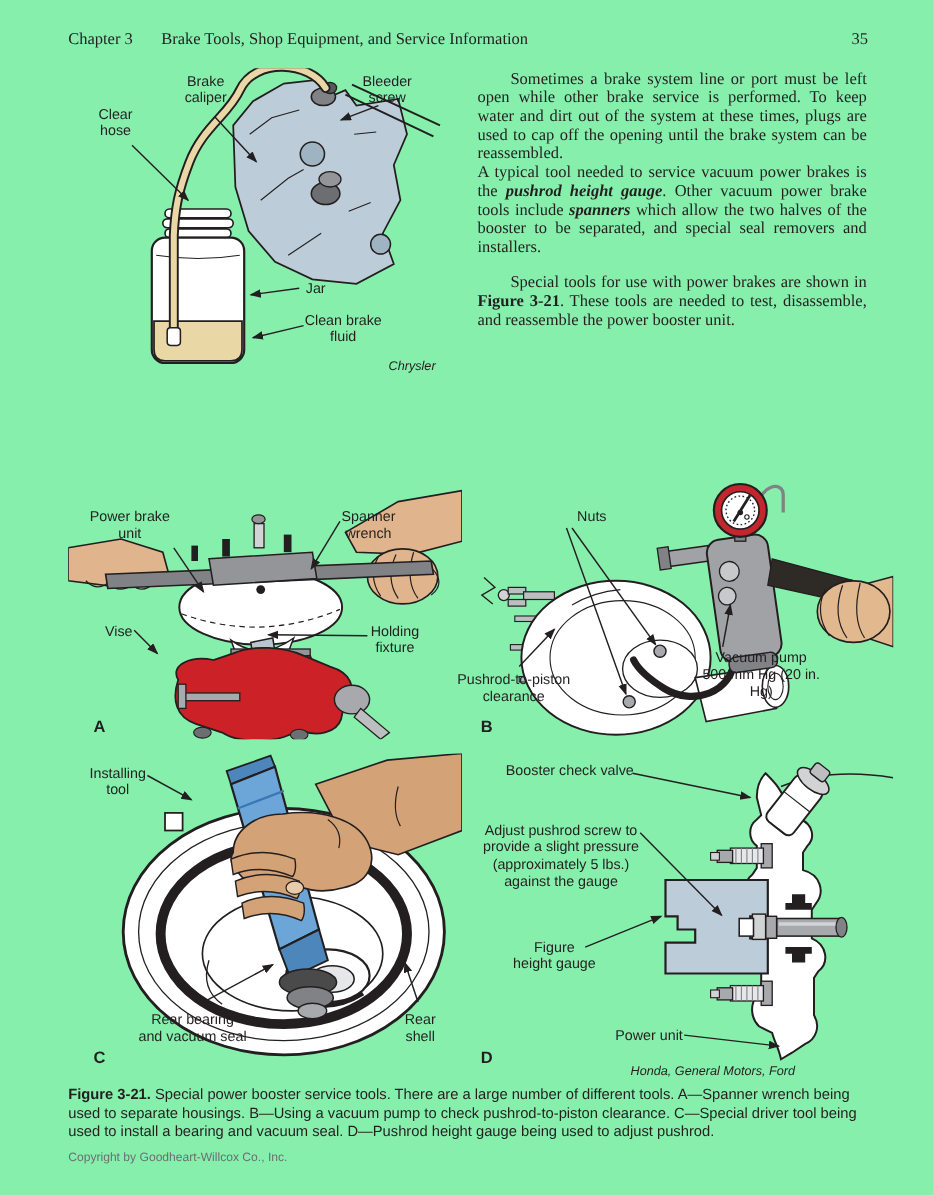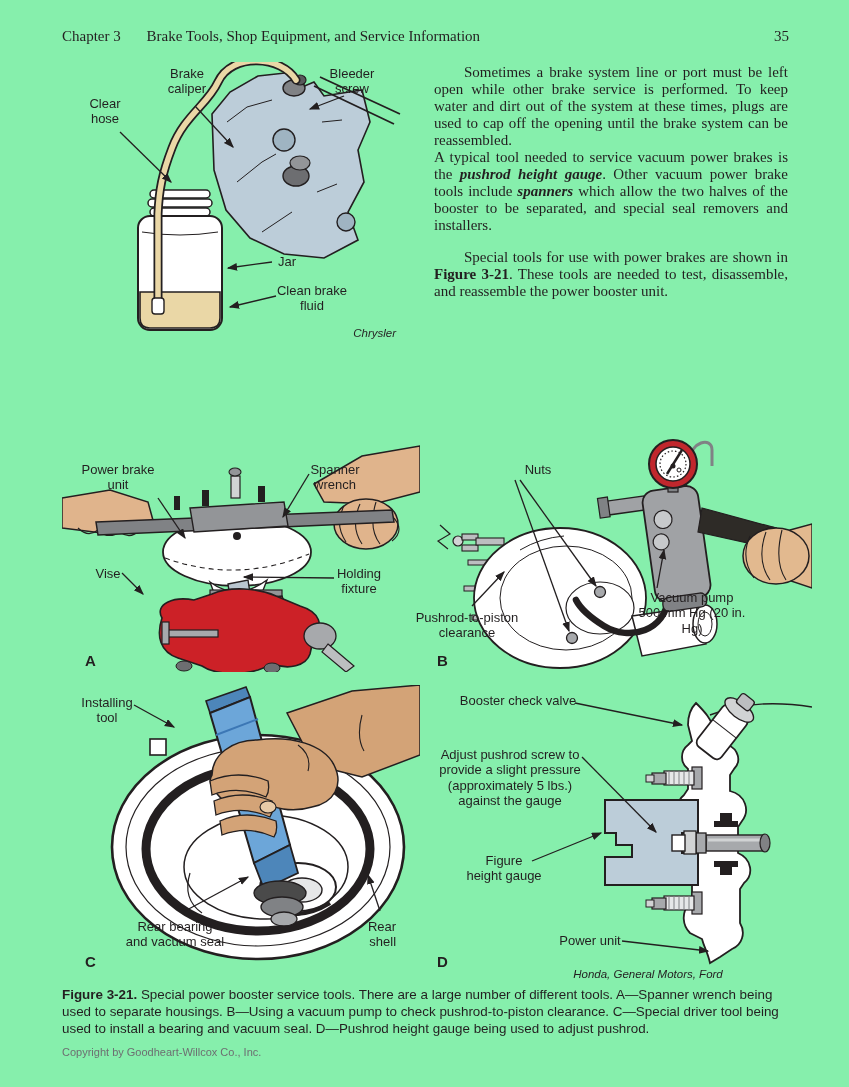--- a/index.html
+++ b/index.html
@@ -308,21 +308,21 @@
       <g stroke="#231f20" stroke-width="1.3" fill="none">
         <path d="M72,20 L112,42" marker-end="url(#mC)"></path>
         <path d="M123,226 L186,192" marker-end="url(#mC)"></path>
         <path d="M318,226 L306,190" marker-end="url(#mC)"></path>
       </g>
     </svg>
     <div class="fig-label" style="left:45px;  top:10px;">Installing
 tool</div>
     <div class="fig-label" style="left:113px; top:234px;">Rear bearing
 and vacuum seal</div>
-    <div class="fig-label" style="left:320px; top:234px;text-align:right;">Rear
+    <div class="fig-label" style="left:320px; top:234px;">Rear
 shell</div>
     <div class="panel-letter" style="left:23px; top:268px;">C</div>
   </div>
 
   <div class="figure" style="left:420px; top:685px; width:392px; height:285px;">
     <svg width="392" height="285" viewBox="0 0 392 285">
       <defs>
         <marker id="mD" markerWidth="9" markerHeight="8" refX="7" refY="3" orient="auto">
           <path d="M0,0 L8,3 L0,6 Z" fill="#231f20"></path>
         </marker>

